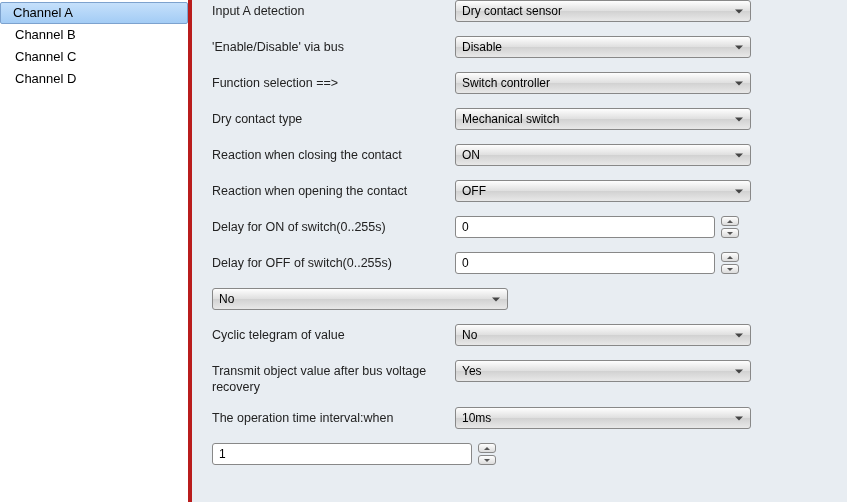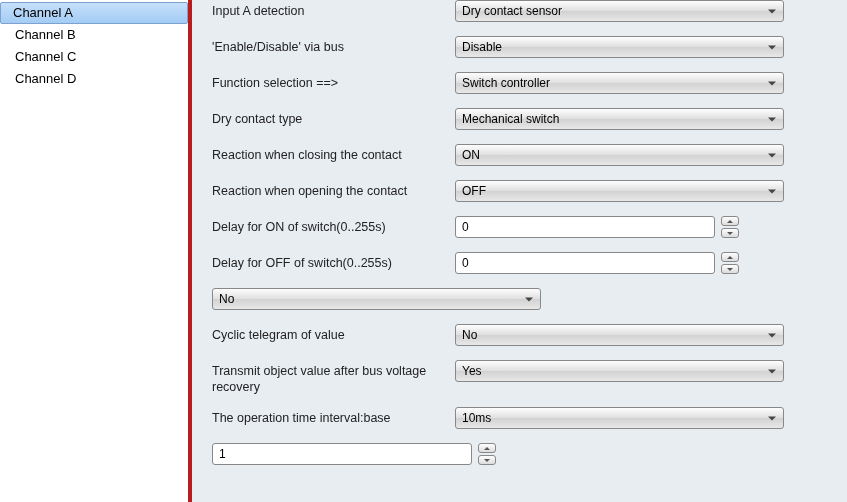--- a/index.html
+++ b/index.html
@@ -45,21 +45,21 @@
     .field-row:first-child { margin-top: 0; }
     .field-label {
       width: 243px;
       font-size: 12.5px;
       color: #222;
       padding-top: 3px;
       padding-right: 10px;
       line-height: 16px;
     }
     .dropdown {
-      width: 329px;
+      width: 296px;
       height: 22px;
       border: 1px solid #888;
       border-radius: 3px;
       background: linear-gradient(#fefefe, #e0e0e0 48%, #d2d2d2 52%, #e8e8e8);
       position: relative;
       display: flex;
       align-items: center;
       padding: 0 20px 0 6px;
       font-size: 12px;
       cursor: pointer;
@@ -223,21 +223,21 @@
   </div>
 
   <div class="field-row">
     <div class="field-label">Transmit object value after bus voltage recovery</div>
     <div class="dropdown">
       <span>Yes</span>
     </div>
   </div>
 
   <div class="field-row">
-    <div class="field-label">The operation time interval:base</div>
+    <div class="field-label">The operation time interval:when</div>
     <div class="dropdown">
       <span>10ms</span>
     </div>
   </div>
 
   <div class="field-row">
     <div class="numeric-wrap">
       <input class="numeric-input" value="1" style="">
       <div class="spinner">
         <div class="spinner-btn up"></div>

